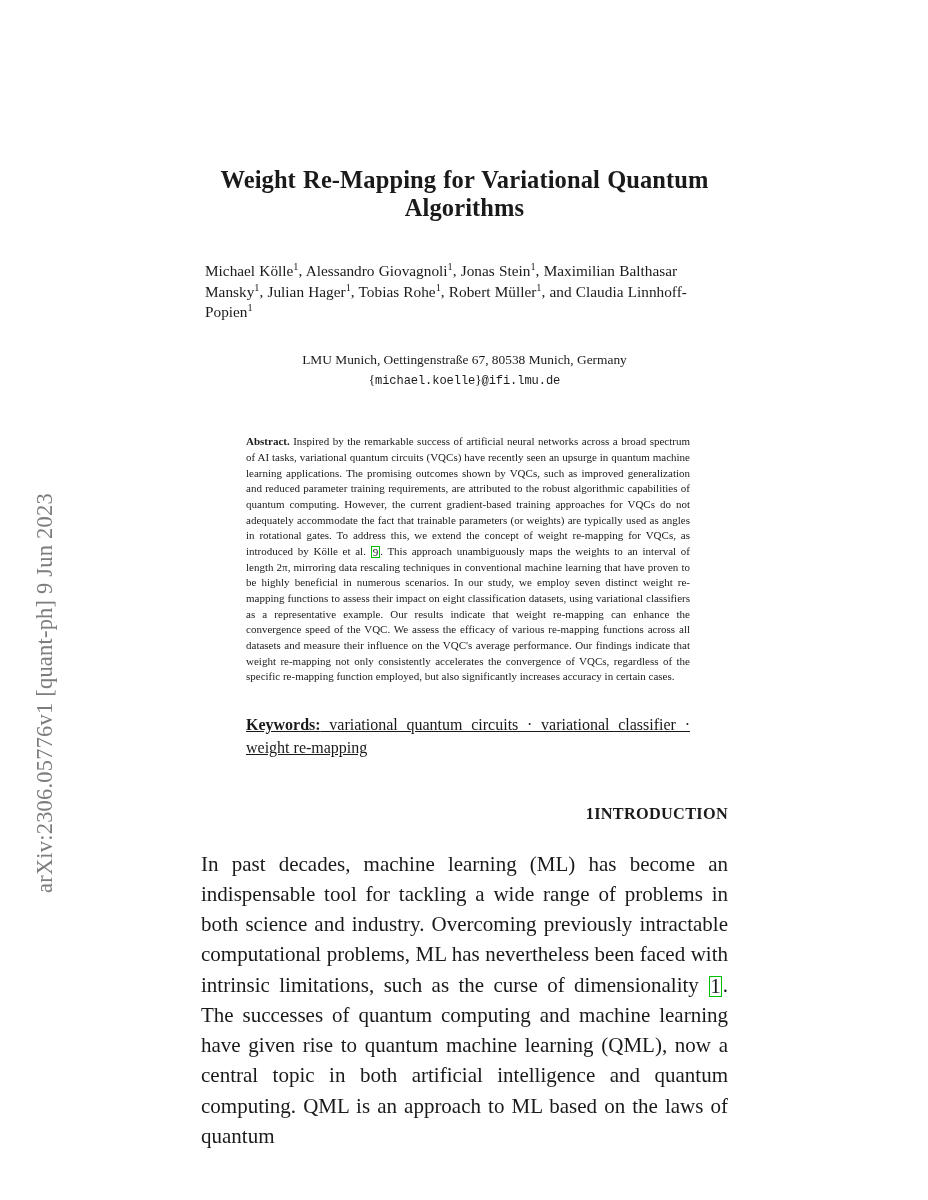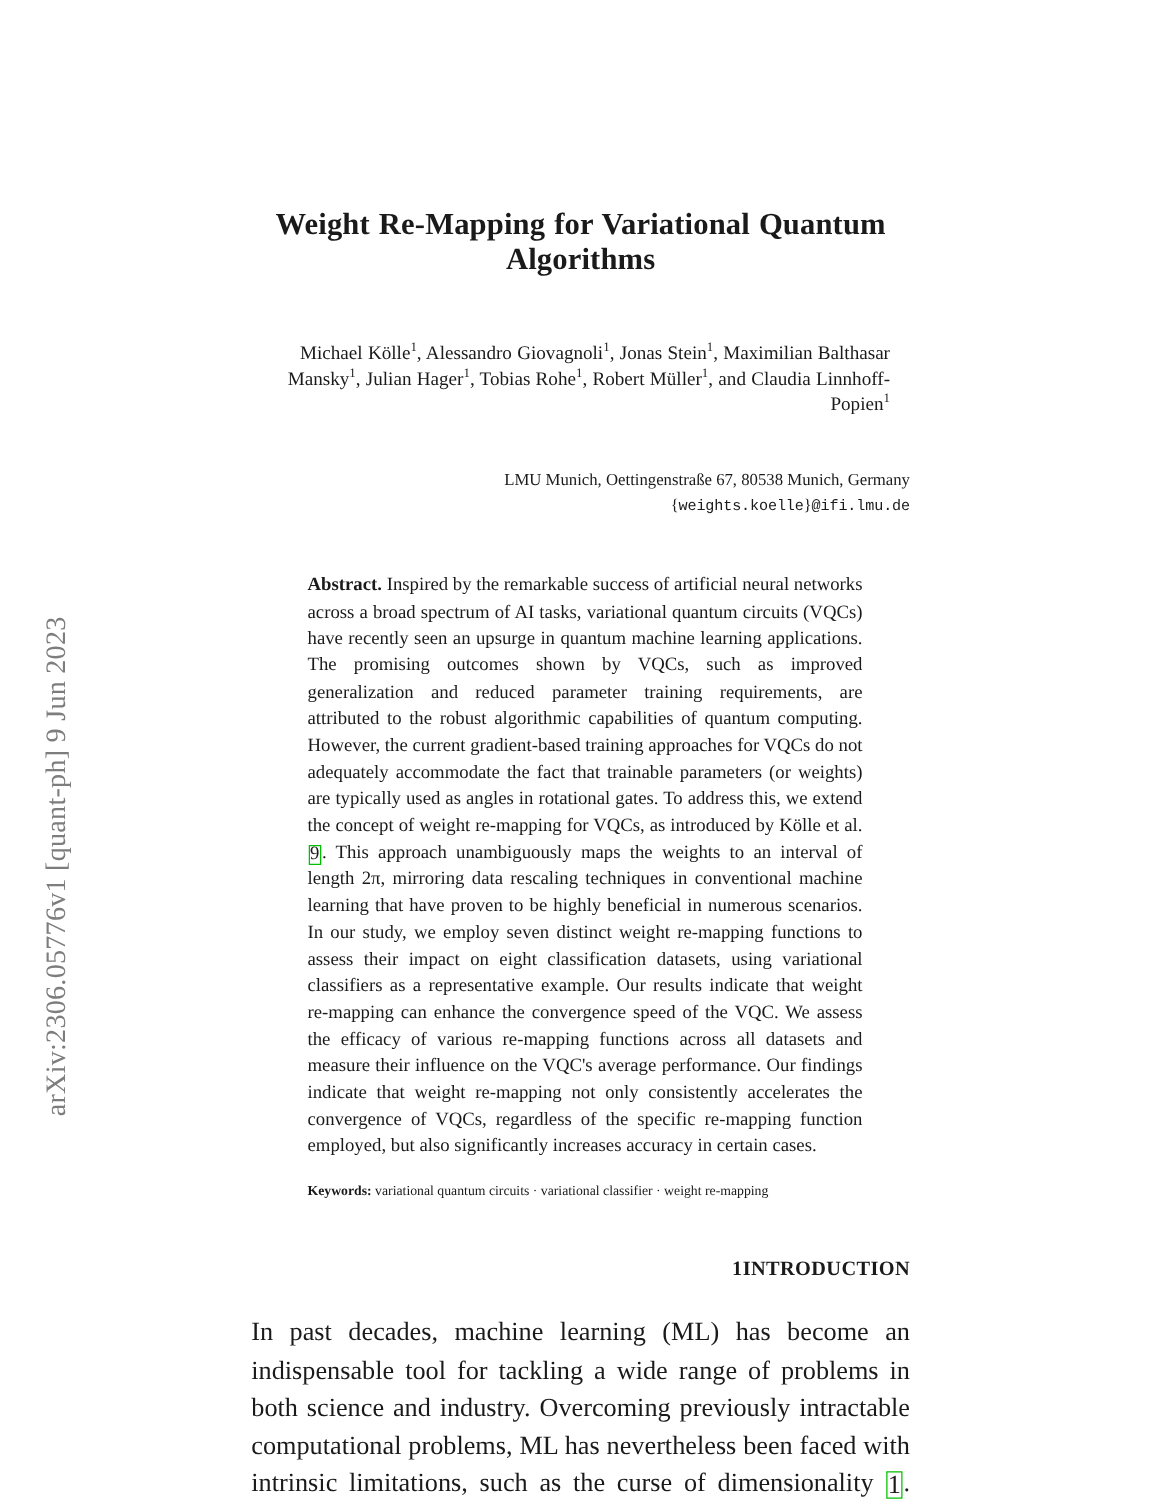--- a/index.html
+++ b/index.html
@@ -57,71 +57,72 @@
     font-size: 24.5px;
     font-weight: bold;
     line-height: 1.13;
     text-align: center;
     letter-spacing: 0.1px;
     word-spacing: 1px;
   }
 
   
   #author-list {
-    margin: 16px;
+    margin: 4px;
     padding-top: 36px;
     font-size: 15.3px;
     line-height: 1.33;
-    text-align: right;
+    text-align: left;
     word-spacing: 0.4px;
   }
   #author-list sup {
     font-size: 10.3px;
     vertical-align: super;
     line-height: 0;
   }
 
   
   #affiliation-block {
     padding-top: 24px;
-    text-align: right;
+    text-align: center;
     font-size: 13.4px;
     line-height: 1.45;
   }
   #affiliation-email {
     font-size: 13px;
     margin-top: 1px;
   }
   #affiliation-email .mono {
     font-family: "Liberation Mono", "DejaVu Sans Mono", monospace;
     font-size: 12.1px;
     letter-spacing: -0.1px;
   }
 
   
   #abstract-block {
-    margin: 0 0 0 45px;
+    margin: 0 0 12px 45px;
     padding-top: 44px;
     width: 444px;
-    font-size: 15px;
+    font-size: 11px;
     line-height: 1.425;
     text-align: justify;
     text-justify: inter-word;
     hyphens: manual;
   }
   #abstract-block .lead {
     font-weight: bold;
   }
   #keywords-block {
     margin: 0 0 0 45px;
     padding-top: 17px;
     width: 444px;
-    font-size: 11px;
+    font-size: 16px;
     line-height: 1.425;
     text-align: justify;
+    text-decoration: underline;
   }
   #keywords-block .lead {
     font-weight: bold;
   }
 
   
   .cite-link {
     display: inline-block;
     border: 1px solid #00c000;
     line-height: 0.92;
@@ -167,21 +168,21 @@
 
 <div id="page-column">
 
   <h1 id="paper-title">Weight Re-Mapping for Variational Quantum Algorithms</h1>
 
   <div id="author-list">Michael Kölle<sup>1</sup>, Alessandro Giovagnoli<sup>1</sup>, Jonas Stein<sup>1</sup>, Maximilian Balthasar Mansky<sup>1</sup>, Julian Hager<sup>1</sup>, Tobias Rohe<sup>1</sup>, Robert Müller<sup>1</sup>, and Claudia Linnhoff-Popien<sup>1</sup></div>
 
   <div id="affiliation-block">
     <div>LMU Munich, Oettingenstraße 67, 80538 Munich, Germany</div>
     <div id="affiliation-email">
-      <span>{</span><span class="mono">weights.koelle</span><span>}</span><span class="mono">@ifi.lmu.de</span>
+      <span>{</span><span class="mono">michael.koelle</span><span>}</span><span class="mono">@ifi.lmu.de</span>
     </div>
   </div>
 
   <div id="abstract-block">
     <span class="lead">Abstract.</span><span> Inspired by the remarkable success of artificial neural networks across a broad spectrum of AI tasks, variational quantum circuits (VQCs) have recently seen an upsurge in quantum machine learning applications. The promising outcomes shown by VQCs, such as improved generalization and reduced parameter training requirements, are attributed to the robust algorithmic capabilities of quantum computing. However, the current gradient-based training approaches for VQCs do not adequately accommodate the fact that trainable parameters (or weights) are typically used as angles in rotational gates. To address this, we extend the concept of weight re-mapping for VQCs, as introduced by Kölle et al. </span><a class="cite-link" href="#">9</a><span>. This approach unambiguously maps the weights to an interval of length 2π, mirroring data rescaling techniques in conventional machine learning that have proven to be highly beneficial in numerous scenarios. In our study, we employ seven distinct weight re-mapping functions to assess their impact on eight classification datasets, using variational classifiers as a representative example. Our results indicate that weight re-mapping can enhance the convergence speed of the VQC. We assess the efficacy of various re-mapping functions across all datasets and measure their influence on the VQC's average performance. Our findings indicate that weight re-mapping not only consistently accelerates the convergence of VQCs, regardless of the specific re-mapping function employed, but also significantly increases accuracy in certain cases.</span>
   </div>
 
   <div id="keywords-block">
     <span class="lead">Keywords:</span><span> variational quantum circuits · variational classifier · weight re-mapping</span>
   </div>

